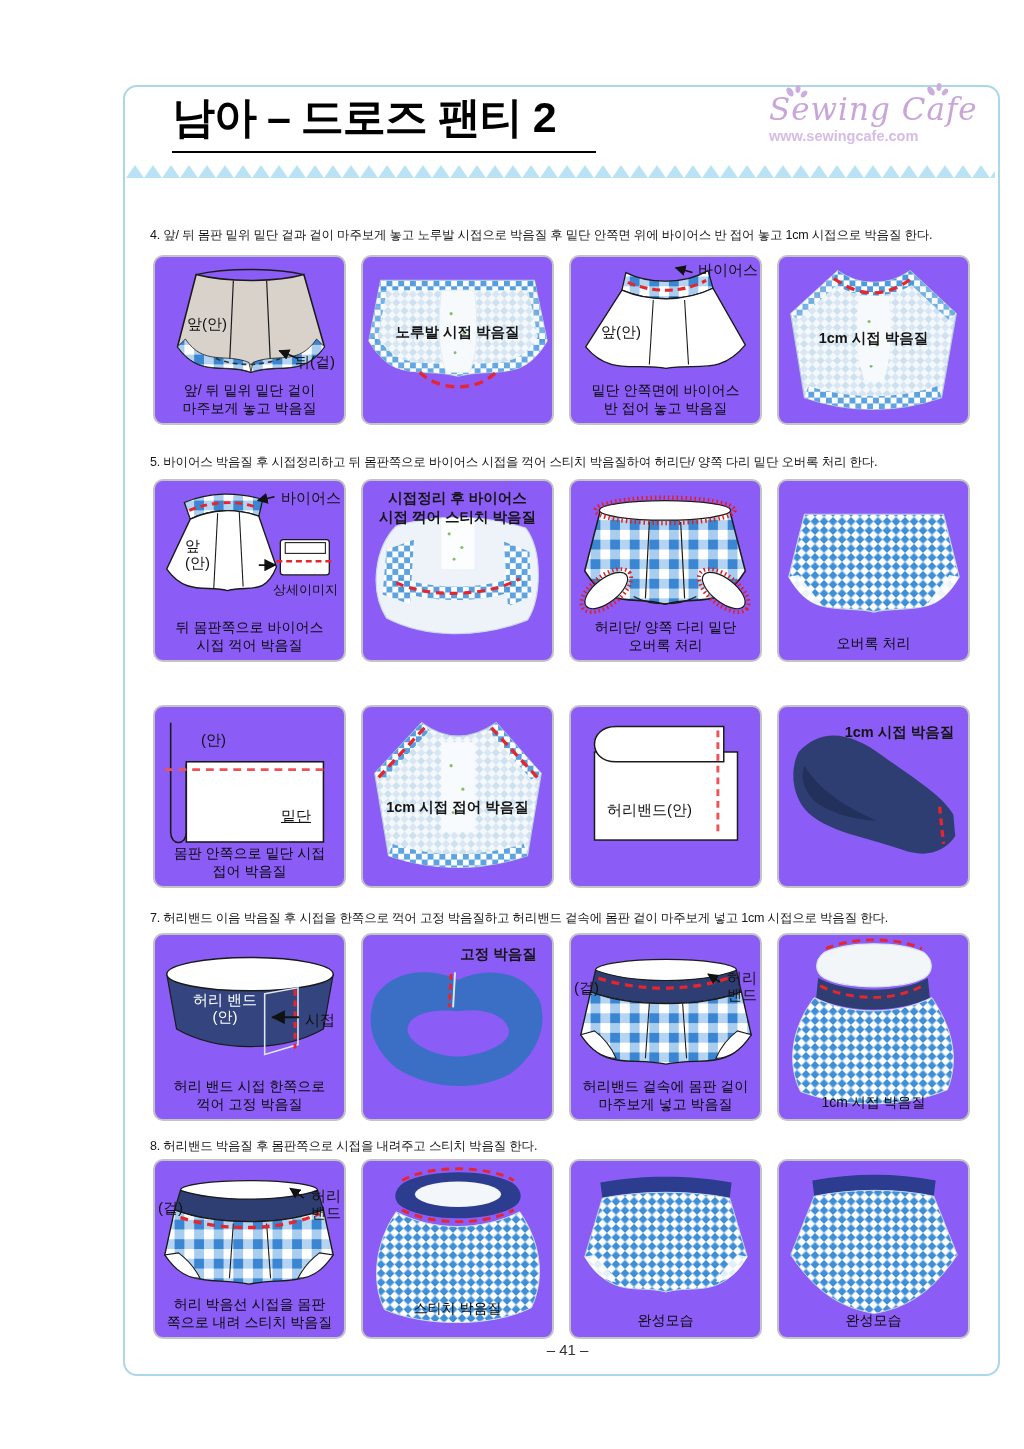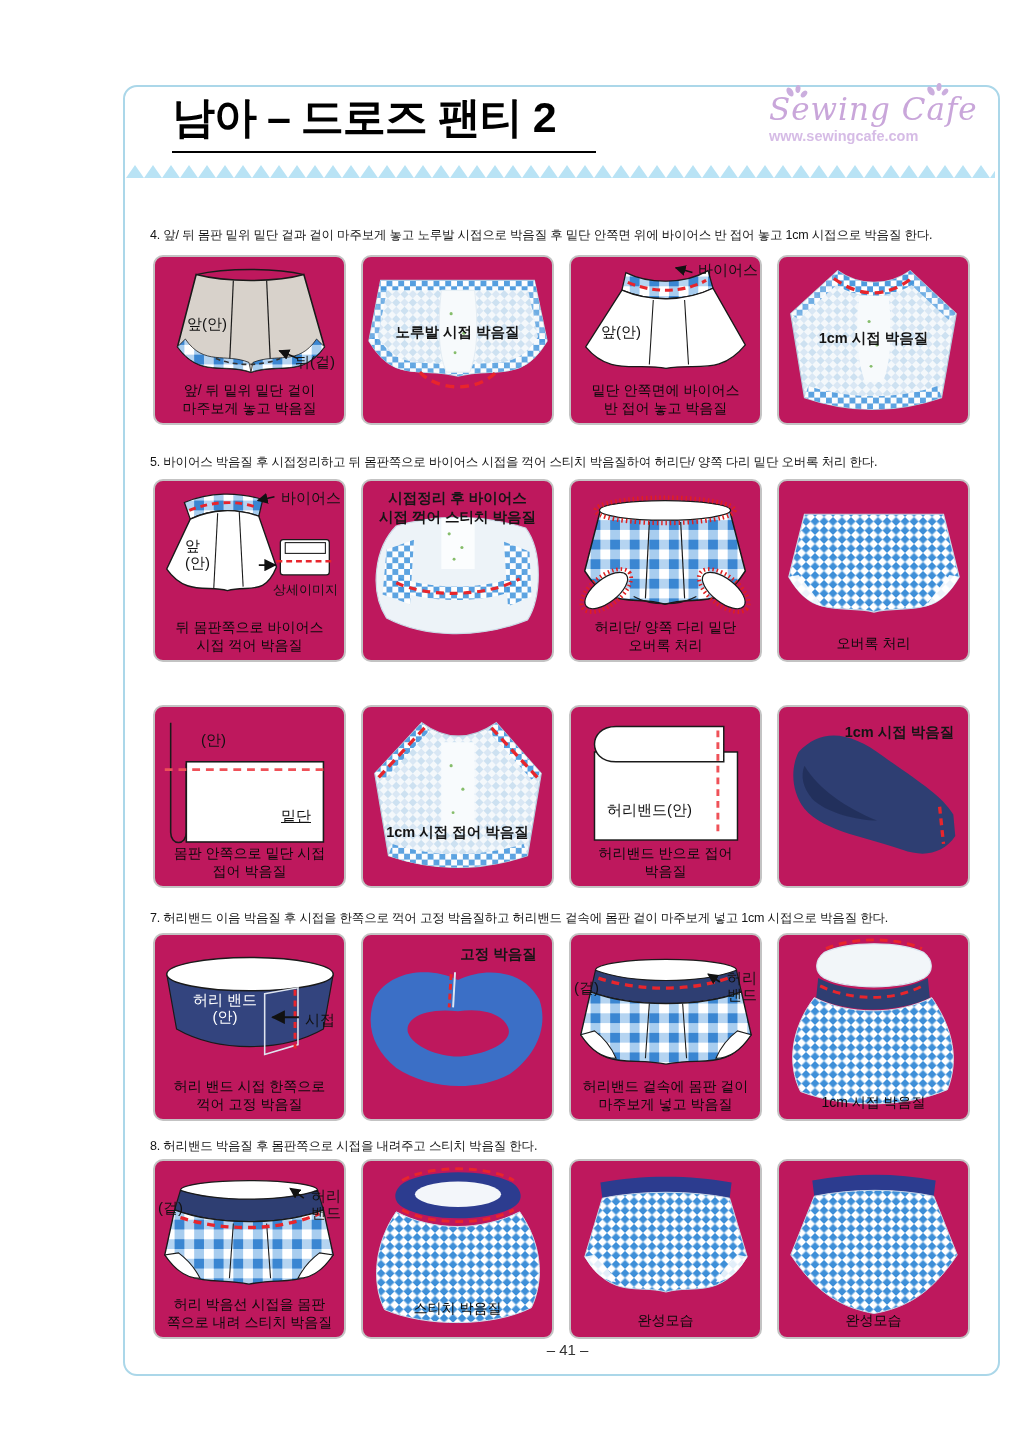--- a/index.html
+++ b/index.html
@@ -7,21 +7,21 @@
   .page { position:absolute; left:75px; top:85px; width:873px; height:1287px; border:2px solid #abd7e9; border-radius:14px; background:#fff;margin-left:48px; }
   .title { position:absolute; left:47px; top:2px; font-size:43px; font-weight:800; color:#000; letter-spacing:-1px; white-space:nowrap; }
   .title-underline { position:absolute; left:47px; top:64px; width:424px; height:2px; background:#000; }
   .logo { position:absolute; right:14px; top:4px; width:215px; }
   .logo-name { font-family:"DejaVu Serif",serif; font-style:italic; font-size:31px; color:#c9a6da; letter-spacing:1px; }
   .logo-url { font-size:14.5px; color:#d6bce6; margin-top:1px;font-weight:bold; }
   .sprig { position:absolute; width:26px; height:22px; }
   .zigzag { position:absolute; left:1px; top:78px; width:869px; height:13px; }
   .step-heading { position:absolute; left:25px; font-size:12.5px; color:#151515; white-space:nowrap; letter-spacing:-0.2px; }
   .row { position:absolute; left:28px; display:flex; gap:15px; }
-  .panel { position:relative; width:193px; height:100%; border:2px solid #c3c3c3; border-radius:10px; background:#be185d; box-sizing:border-box; overflow:hidden; }
+  .panel { position:relative; width:193px; height:100%; border:2px solid #c3c3c3; border-radius:10px; background:#8b5cf6; box-sizing:border-box; overflow:hidden; }
   .illus { position:absolute; left:0; top:0; width:100%; height:100%; }
   .lbl { position:absolute; font-size:15px; color:#111; white-space:pre-line; line-height:1.15; }
   .lbl.white { color:#fff; }
   .cap { position:absolute; left:0; right:0; bottom:6px; text-align:center; font-size:14px; color:#0a0a0a; white-space:pre-line; line-height:1.3; font-weight:400; }
   .olbl { position:absolute; left:0; right:0; text-align:center; font-size:14.5px; color:#151515; white-space:pre-line; line-height:1.3; font-weight:600; }
   .footer { position:absolute; left:12px; right:0; top:1254px; text-align:center; font-size:15px; color:#333; }
 </style>
 </head>
 <body>
 
@@ -253,32 +253,30 @@
         <rect x="80" y="36" width="34" height="92" fill="#f8fbfd"></rect>
         <g fill="#86bd6b">
             <circle cx="90" cy="60" r="1.6"></circle>
             <circle cx="102" cy="84" r="1.6"></circle>
             <circle cx="92" cy="108" r="1.5"></circle>
           </g>
         <path d="M26,152 C72,168 120,168 168,152 L164,140 C120,154 74,154 30,140 Z" fill="url(#pc)" opacity="0.85"></path>
         <line x1="16" y1="72" x2="64" y2="20" stroke="#e8252c" stroke-width="3.4" stroke-dasharray="9 6"></line>
         <line x1="178" y1="72" x2="130" y2="20" stroke="#e8252c" stroke-width="3.4" stroke-dasharray="9 6"></line>
       </svg>
-      <div class="olbl" style="top:116px;">1cm 시접 접어 박음질</div>
+      <div class="olbl" style="top:91px;">1cm 시접 접어 박음질</div>
     </div>
 
     <div class="panel">
       <svg class="illus" viewBox="0 0 193 183" preserveAspectRatio="none">
         <rect x="24" y="46" width="146" height="90" fill="#fff" stroke="#1a1a1a" stroke-width="1.5"></rect>
         <path d="M156,20 L46,20 C30,20 24,30 24,38 C24,46 30,56 46,56 L156,56 Z" fill="#fff" stroke="#1a1a1a" stroke-width="1.5"></path>
         <line x1="150" y1="24" x2="150" y2="132" stroke="#ef5158" stroke-width="3" stroke-dasharray="7 5"></line>
       </svg>
       <div class="lbl" style="left:36px; top:94px;">허리밴드(안)</div>
-      <div class="cap">허리밴드 반으로 접어
-박음질</div>
     </div>
 
     <div class="panel">
       <svg class="illus" viewBox="0 0 193 183" preserveAspectRatio="none">
         <path d="M20,46 C44,20 74,26 106,50 C142,76 166,90 178,110 L180,132 C168,150 148,154 126,146 C94,134 46,128 26,104 C12,86 12,62 20,46 Z" fill="#2e3e72"></path>
         <path d="M26,60 C40,84 70,104 100,116 C80,116 48,108 34,94 C24,82 22,70 26,60 Z" fill="#1e2b52" opacity="0.7"></path>
         <line x1="164" y1="102" x2="168" y2="140" stroke="#e8252c" stroke-width="3.4" stroke-dasharray="7 5"></line>
       </svg>
       <div class="olbl" style="left:56px; right:4px; top:16px;">1cm 시접 박음질</div>
     </div>

